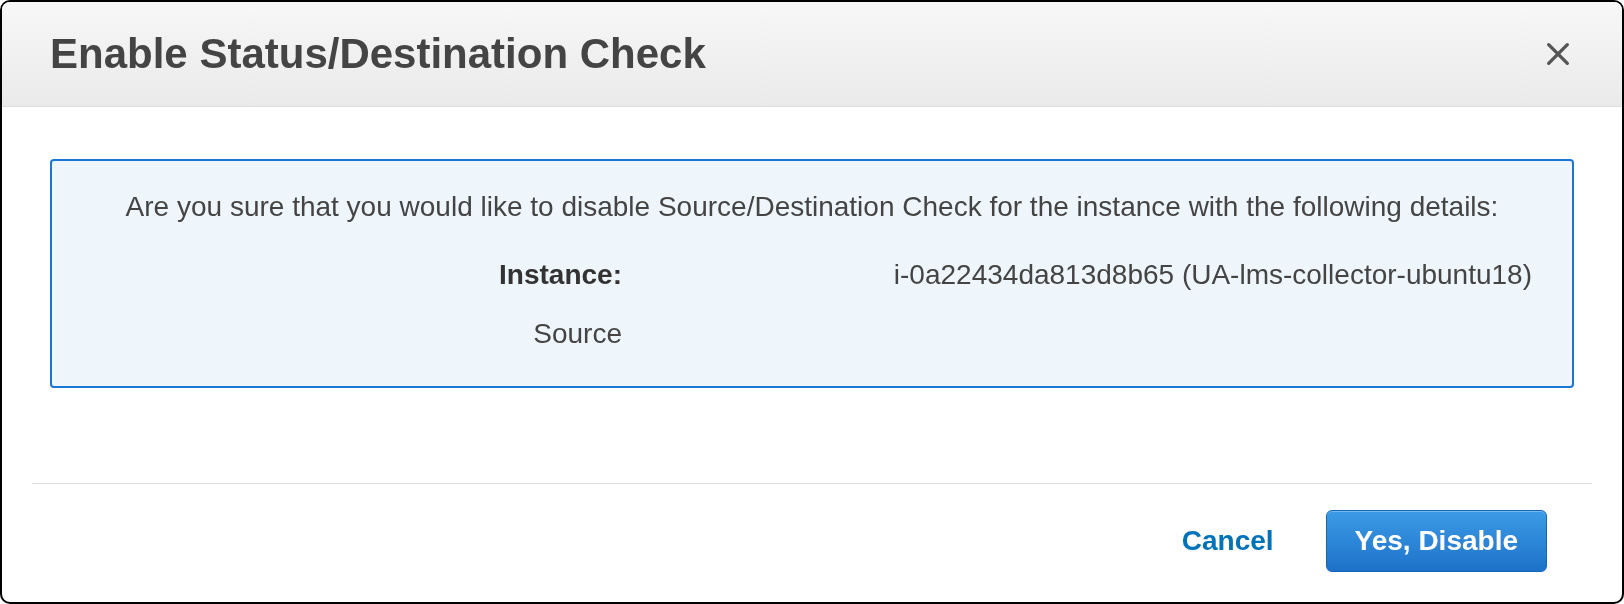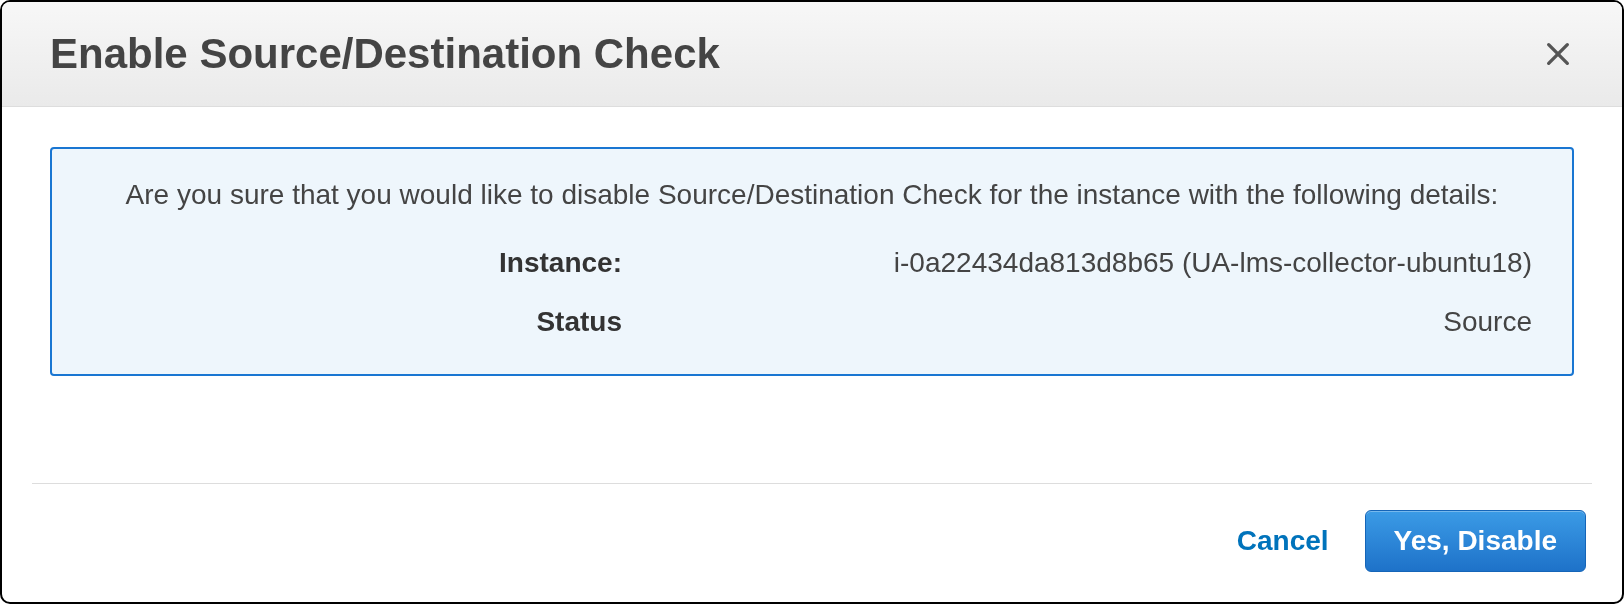--- a/index.html
+++ b/index.html
@@ -52,20 +52,21 @@
     .modal-body {
       padding: 40px 48px 0 48px;
       flex: 1;
     }
     .info-panel {
       border: 2px solid #1976d2;
       background: #eef6fc;
       border-radius: 4px;
       padding: 30px 40px 36px 40px;
       color: #444;
+      margin-top: 12px;
     }
     .confirm-text {
       font-size: 28px;
       text-align: center;
       margin-bottom: 36px;
       color: #444;
     }
     .details {
       display: grid;
       grid-template-columns: 530px 1fr;
@@ -82,25 +83,25 @@
     .details .value {
       text-align: right;
       color: #444;
     }
     .divider {
       margin: 40px 30px 0 30px;
       height: 1px;
       background: #ddd;
     }
     .modal-footer {
-      padding: 26px 36px 30px 48px;
+      padding: 26px 75px 30px 48px;
       display: flex;
       justify-content: flex-end;
       align-items: center;
-      gap: 28px;
+      gap: 44px;
     }
     .btn-cancel {
       background: none;
       border: none;
       color: #0073bb;
       font-size: 28px;
       font-weight: 700;
       cursor: pointer;
       padding: 10px 8px;
     }
@@ -116,36 +117,35 @@
       box-shadow: inset 0 1px 0 rgba(255,255,255,0.3);
       text-align: center;
     }
   </style>
 </head>
 <body>
 
 <div class="modal">
 
   <div class="modal-header">
-    <h1 class="modal-title">Enable Source/Destination Check</h1>
+    <h1 class="modal-title">Enable Status/Destination Check</h1>
     <span class="close-icon">
       <svg viewBox="0 0 24 24" stroke="currentColor" stroke-width="2.5" fill="none" stroke-linecap="round">
         <line x1="5" y1="5" x2="19" y2="19"></line>
         <line x1="19" y1="5" x2="5" y2="19"></line>
       </svg>
     </span>
   </div>
 
   <div class="modal-body">
     <div class="info-panel">
       <p class="confirm-text">Are you sure that you would like to disable Source/Destination Check for the instance with the following details:</p>
       <div class="details">
         <div class="label">Instance:</div>
         <div class="value">i-0a22434da813d8b65 (UA-lms-collector-ubuntu18)</div>
-        <div class="label">Status</div>
         <div class="value">Source</div>
       </div>
     </div>
   </div>
 
   <div class="divider"></div>
 
   <div class="modal-footer">
     <button class="btn-cancel">Cancel</button>
     <button class="btn-primary">Yes, Disable</button>

